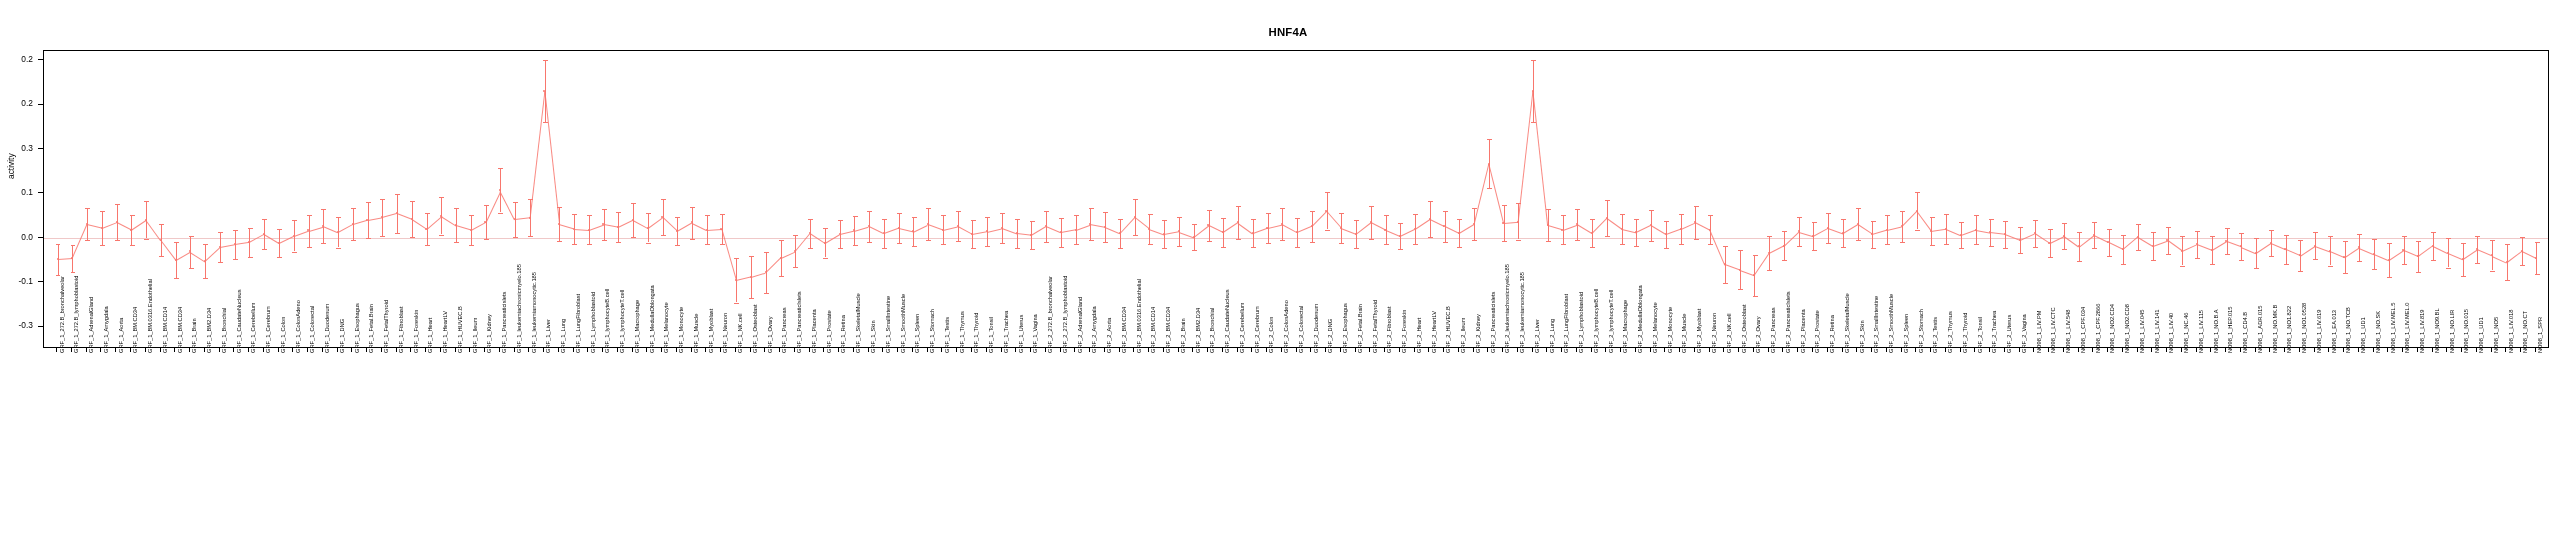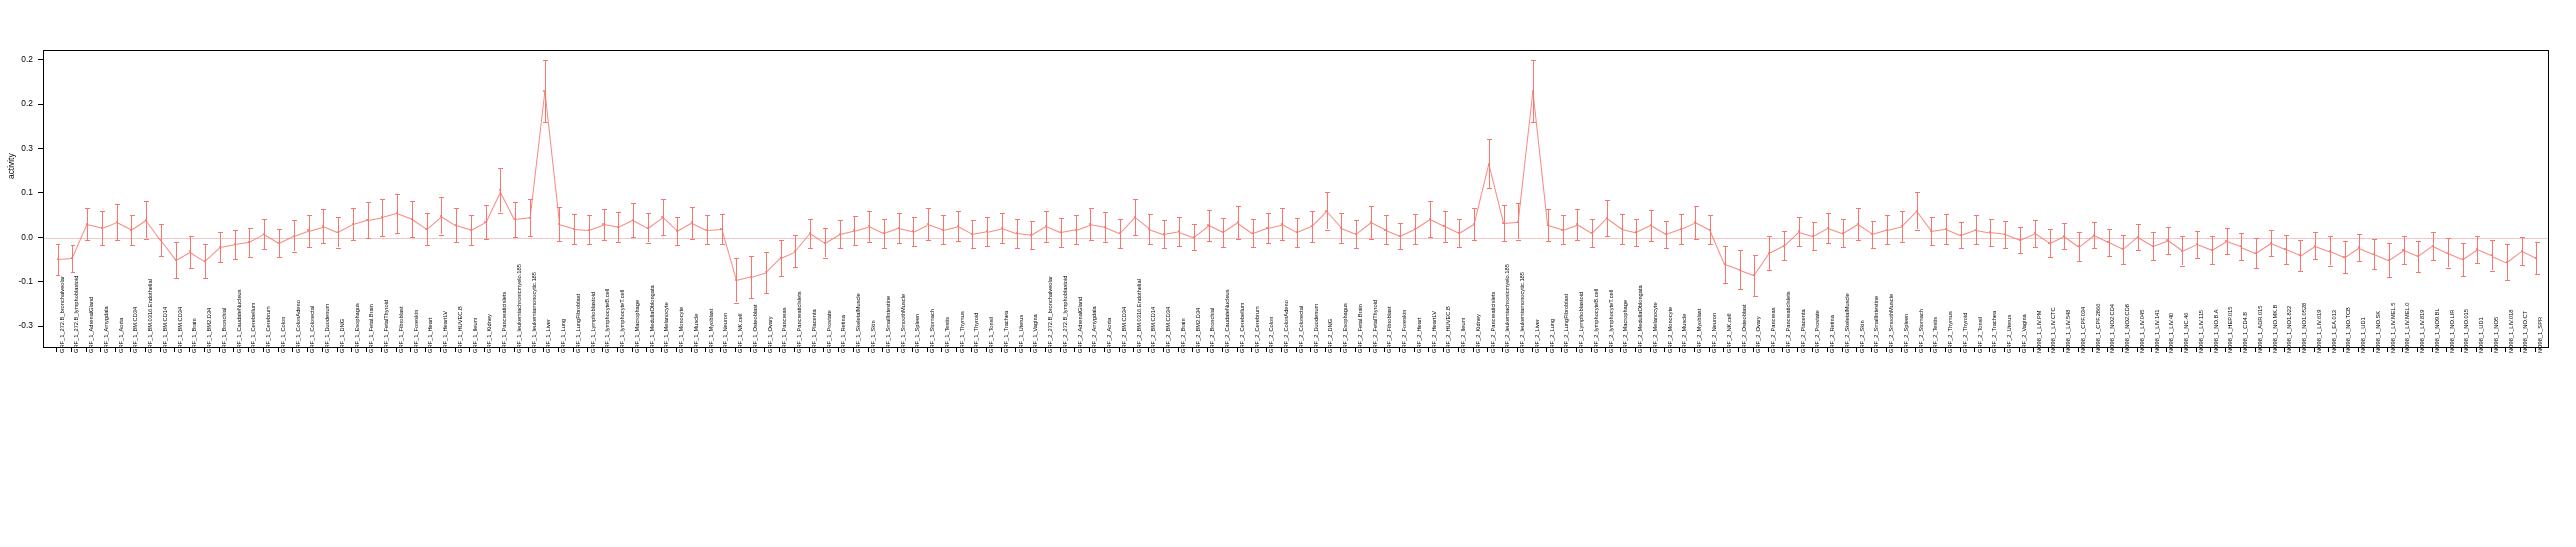--- a/index.html
+++ b/index.html
@@ -43,20 +43,21 @@
   .errbar{position:absolute;width:0.8px;background:#f8766d;}
   .cap{position:absolute;height:0.8px;background:#f8766d;}
   .pt{position:absolute;width:2.3px;height:2.3px;border-radius:50%;background:#f8766d;}
   .seg{position:absolute;height:0.8px;background:#f8766d;opacity:0.85;transform-origin:left center;}
 </style>
 </head>
 <body>
 
 <div id="root">
 
+  <div class="chart-title">HNF4A</div>
 
   <div class="y-label">activity</div>
 
   <div id="y-axis">
       <div class="ytick-mark" style="left: 38px; top: 326px;"></div>
       <div class="ytick-text" style="left: 3px; top: 320px;">-0.3</div>
       <div class="ytick-mark" style="left: 38px; top: 281px;"></div>
       <div class="ytick-text" style="left: 3px; top: 276px;">-0.1</div>
       <div class="ytick-mark" style="left: 38px; top: 237px;"></div>
       <div class="ytick-text" style="left: 3px; top: 232px;">0.0</div>

